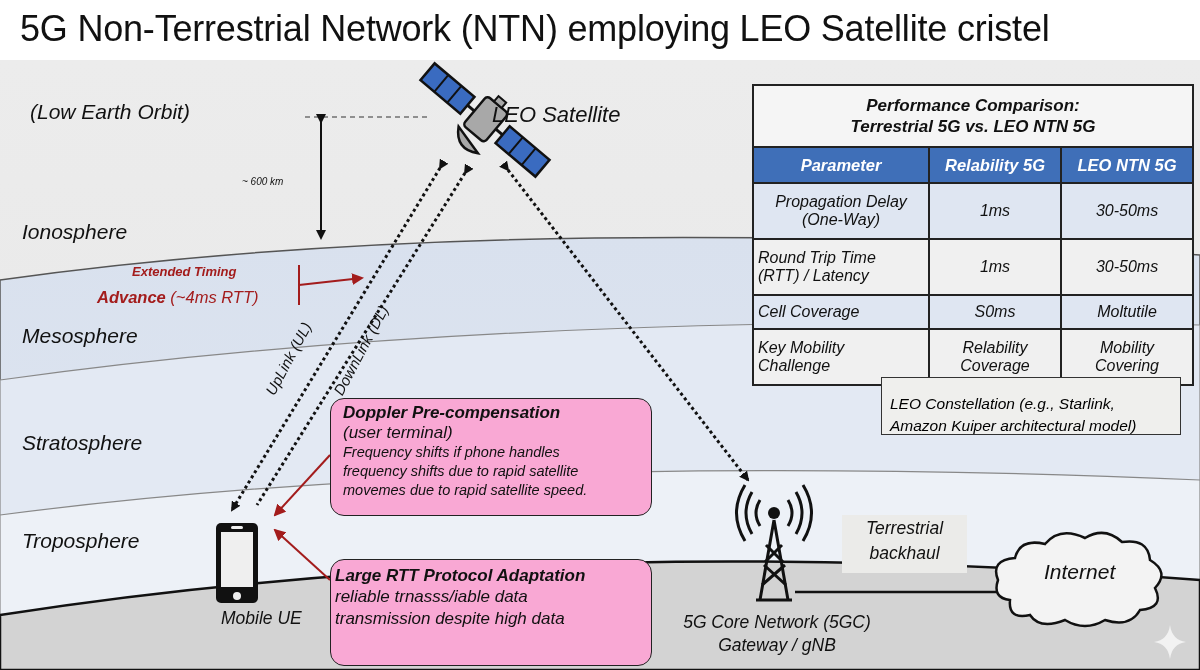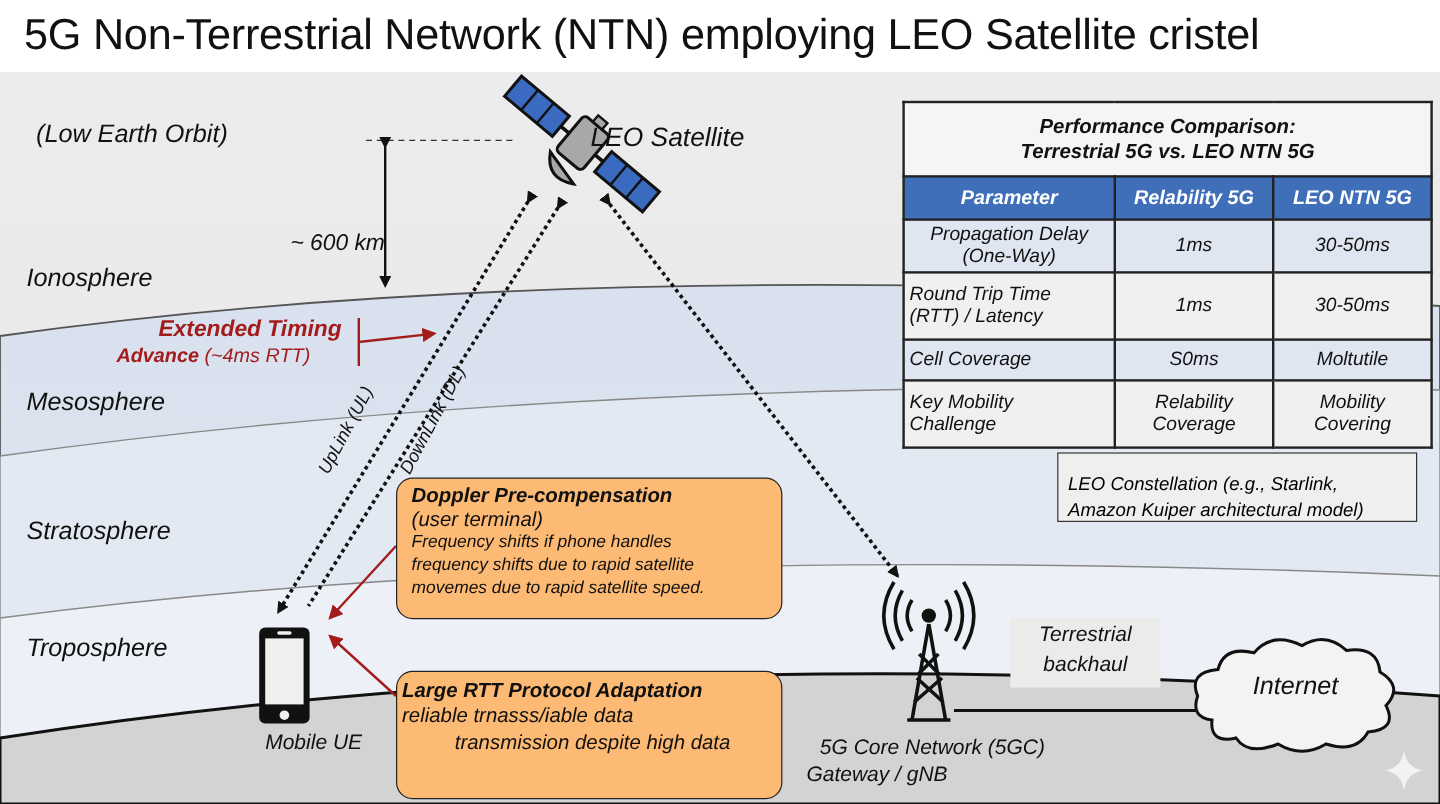--- a/index.html
+++ b/index.html
@@ -3,21 +3,21 @@
 <meta charset="utf-8">
 <style>
   html, body { margin: 0; padding: 0; }
   body { width: 1200px; height: 670px; background: #ffffff; overflow: hidden; font-family: "Liberation Sans", sans-serif; position: relative; }
   #title { position: absolute; left: 20px; top: 8px; font-size: 36px; color: #111; white-space: nowrap; letter-spacing: -0.2px; }
   #stage { position: absolute; left: 0; top: 60px; width: 1200px; height: 610px; font-style: italic; }
   #scene { position: absolute; left: 0; top: 0; }
   .lbl { position: absolute; color: #111; white-space: nowrap; }
   .layer-lbl { font-size: 21px; left: 22px; }
   .red { color: #a31c1c; }
-  .box { position: absolute; background: #fdba74; border: 1.5px solid #222; border-radius: 14px; box-sizing: border-box; }
+  .box { position: absolute; background: #f9a8d4; border: 1.5px solid #222; border-radius: 14px; box-sizing: border-box; }
   .box .h { font-weight: bold; font-size: 17px; color: #111; }
   .box .s { font-size: 17px; color: #111; }
   .box .b { font-size: 14.5px; color: #111; line-height: 19px; }
   table#perf { position: absolute; left: 752px; top: 12px; width: 442px; border-collapse: collapse; font-size: 16px; background: #f2f2f2; margin-top: 12px; }
   #perf td, #perf th { border: 2px solid #222; text-align: center; color: #111; padding: 0 4px; }
   #perf .cap { background: #f5f5f5; font-weight: bold; font-size: 17px; height: 60px; line-height: 21px; }
   #perf th { background: #3f6fb8; color: #fff; font-size: 16.5px; height: 34px; }
   #perf td.left { text-align: left; }
   #perf tr.shade td { background: #dfe6f2; }
   #perf tr.plain td { background: #f0f0f0; }
@@ -108,72 +108,72 @@
     </g>
 
     <rect x="842" y="455" width="125" height="58" fill="#ebebe9"></rect>
 
     <path d="M1010,540 Q992,538 998,520 Q990,500 1015,498 Q1020,478 1045,484 Q1060,466 1085,478 Q1105,466 1122,482 Q1148,478 1150,500 Q1170,512 1155,528 Q1165,548 1140,550 Q1130,568 1105,560 Q1085,572 1065,560 Q1040,570 1030,555 Q1008,560 1010,540 Z" fill="#f3f3f3" stroke="#111" stroke-width="2.5"></path>
 
     <path d="M1170,565 Q1172,580 1186,582 Q1172,584 1170,599 Q1168,584 1154,582 Q1168,580 1170,565 Z" fill="#f2f2f2"></path>
   </svg>
 
   <div class="lbl" style="left:30px; top:40px; font-size:21px;">(Low Earth Orbit)</div>
-  <div class="lbl" style="left:242px; top:132px; font-size:19px;">~ 600 km</div>
+  <div class="lbl" style="left:242px; top:116px; font-size:10px;">~ 600 km</div>
   <div class="lbl" style="left:492px; top:42px; font-size:22px;">LEO Satellite</div>
 
   <div class="lbl layer-lbl" style="top:160px;">Ionosphere</div>
   <div class="lbl layer-lbl" style="top:264px;">Mesosphere</div>
   <div class="lbl layer-lbl" style="top:371px;">Stratosphere</div>
   <div class="lbl layer-lbl" style="top:469px;">Troposphere</div>
 
-  <div class="lbl red" style="left:132px; top:204px; font-size:19px; font-weight:bold;">Extended Timing</div>
+  <div class="lbl red" style="left:132px; top:204px; font-size:13px; font-weight:bold;">Extended Timing</div>
   <div class="lbl red" style="left:97px; top:228px; font-size:16.5px;"><b>Advance</b><span> (~4ms RTT)</span></div>
 
   <div class="lbl" style="left:262px; top:250px; font-size:15px; transform: rotate(-62deg); transform-origin: left top; top:330px;">UpLink (UL)</div>
   <div class="lbl" style="left:330px; top:330px; font-size:15px; transform: rotate(-62deg); transform-origin: left top;">DownLink (DL)</div>
 
   <div class="box" style="left:330px; top:338px; width:322px; height:118px; padding:4px 12px;">
     <div class="h">Doppler Pre-compensation</div>
     <div class="s">(user terminal)</div>
     <div class="b">Frequency shifts if phone handles</div>
     <div class="b">frequency shifts due to rapid satellite</div>
     <div class="b">movemes due to rapid satellite speed.</div>
   </div>
 
   <div class="box" style="left:330px; top:499px; width:322px; height:107px; padding:6px 4px;">
     <div class="h">Large RTT Protocol Adaptation</div>
     <div class="s" style="line-height:22px;">reliable trnasss/iable data</div>
-    <div class="s" style="line-height:22px;margin-left:44px;">transmission despite high data</div>
+    <div class="s" style="line-height:22px;">transmission despite high data</div>
   </div>
 
   <div class="lbl" style="left:189px; top:548px; font-size:17.5px;margin-left:32px;">Mobile UE</div>
 
   <div class="lbl" style="left:672px; top:552px; width:210px; text-align:center; font-size:17.5px;">5G Core Network (5GC)</div>
-  <div class="lbl" style="left:672px; top:575px; width:210px; text-align:left; font-size:17.5px;">Gateway / gNB</div>
+  <div class="lbl" style="left:672px; top:575px; width:210px; text-align:center; font-size:17.5px;">Gateway / gNB</div>
 
   <div class="lbl" style="left:842px; top:458px; width:125px; text-align:center; font-size:17.5px;">Terrestrial</div>
   <div class="lbl" style="left:842px; top:483px; width:125px; text-align:center; font-size:17.5px;">backhaul</div>
 
   <div class="lbl" style="left:1044px; top:500px; font-size:21px;">Internet</div>
 
   <table id="perf">
     <tbody>
         <tr>
       <td class="cap" colspan="3">
         <div>Performance Comparison:</div>
         <div>Terrestrial 5G vs. LEO NTN 5G</div>
       </td>
     </tr>
     <tr>
       <th style="width:40%;">Parameter</th>
       <th style="width:30%;">Relability 5G</th>
       <th style="width:30%;">LEO NTN 5G</th>
     </tr>
-    <tr class="shade" style="height:44px;">
+    <tr class="shade" style="height:56px;">
       <td>
             <div>Propagation Delay</div>
             <div>(One-Way)</div>
           </td>
       <td>1ms</td>
       <td>30-50ms</td>
     </tr>
     <tr class="plain" style="height:56px;">
       <td class="left">
             <div>Round Trip Time</div>

